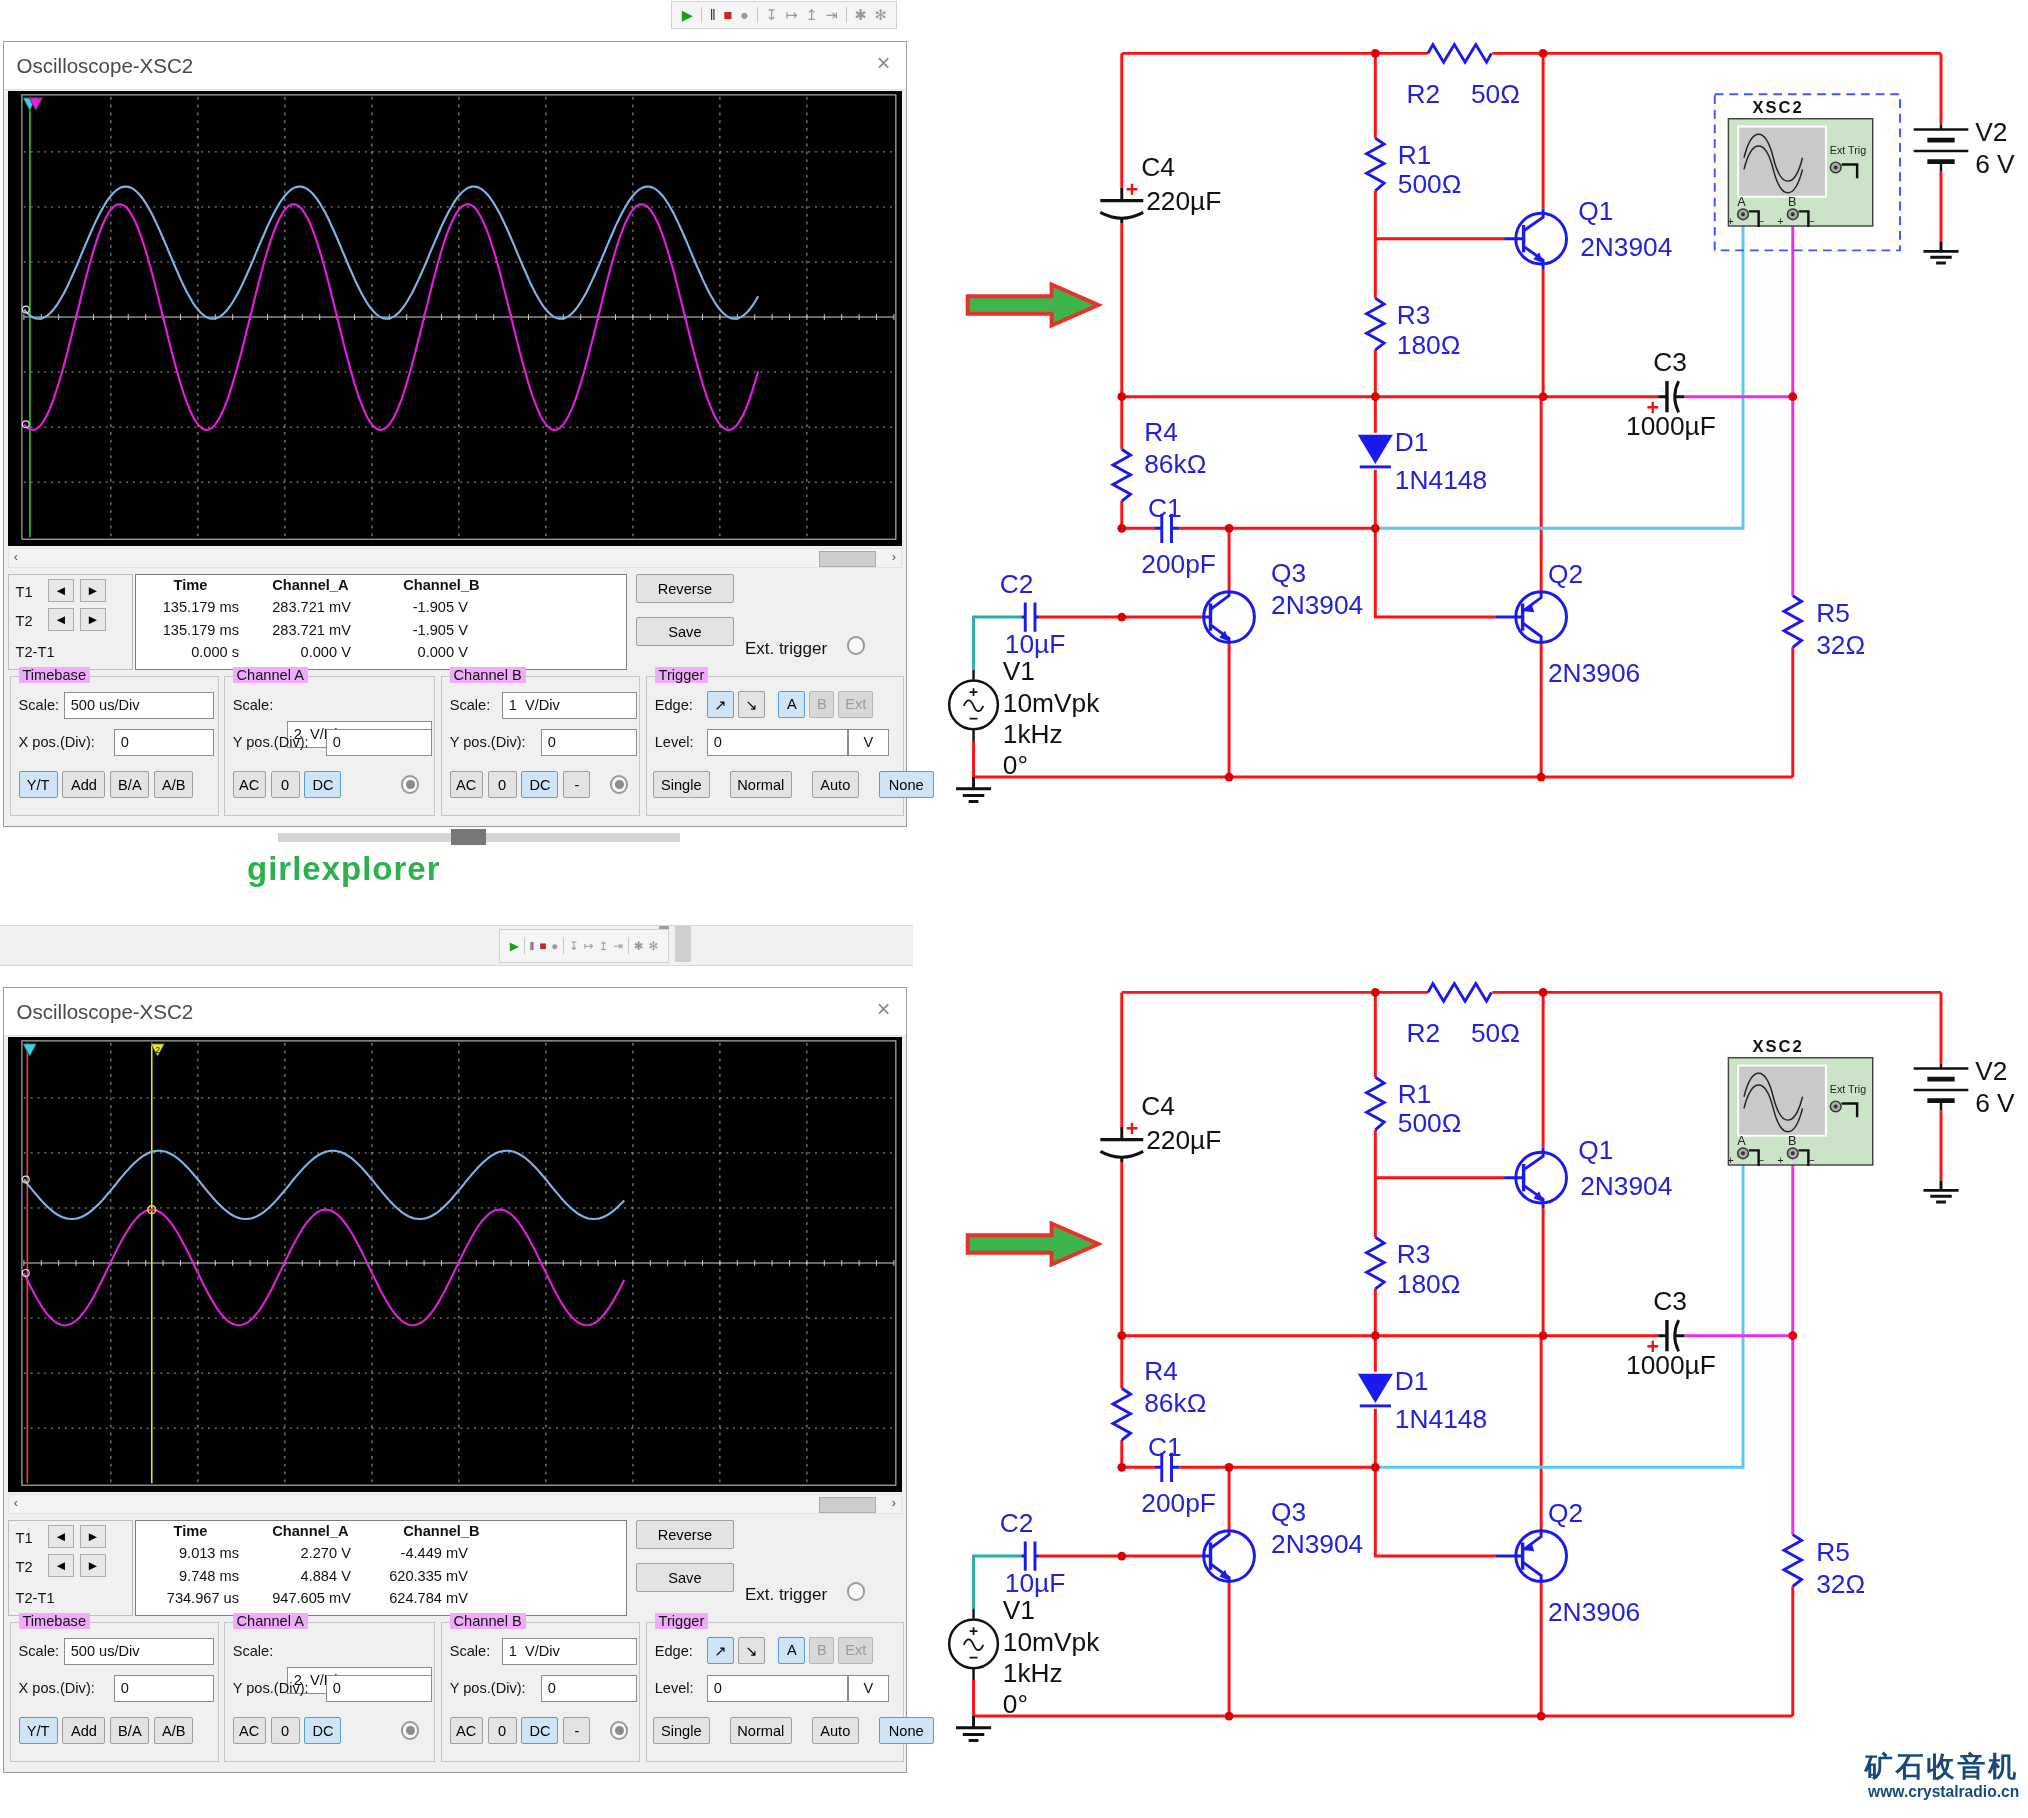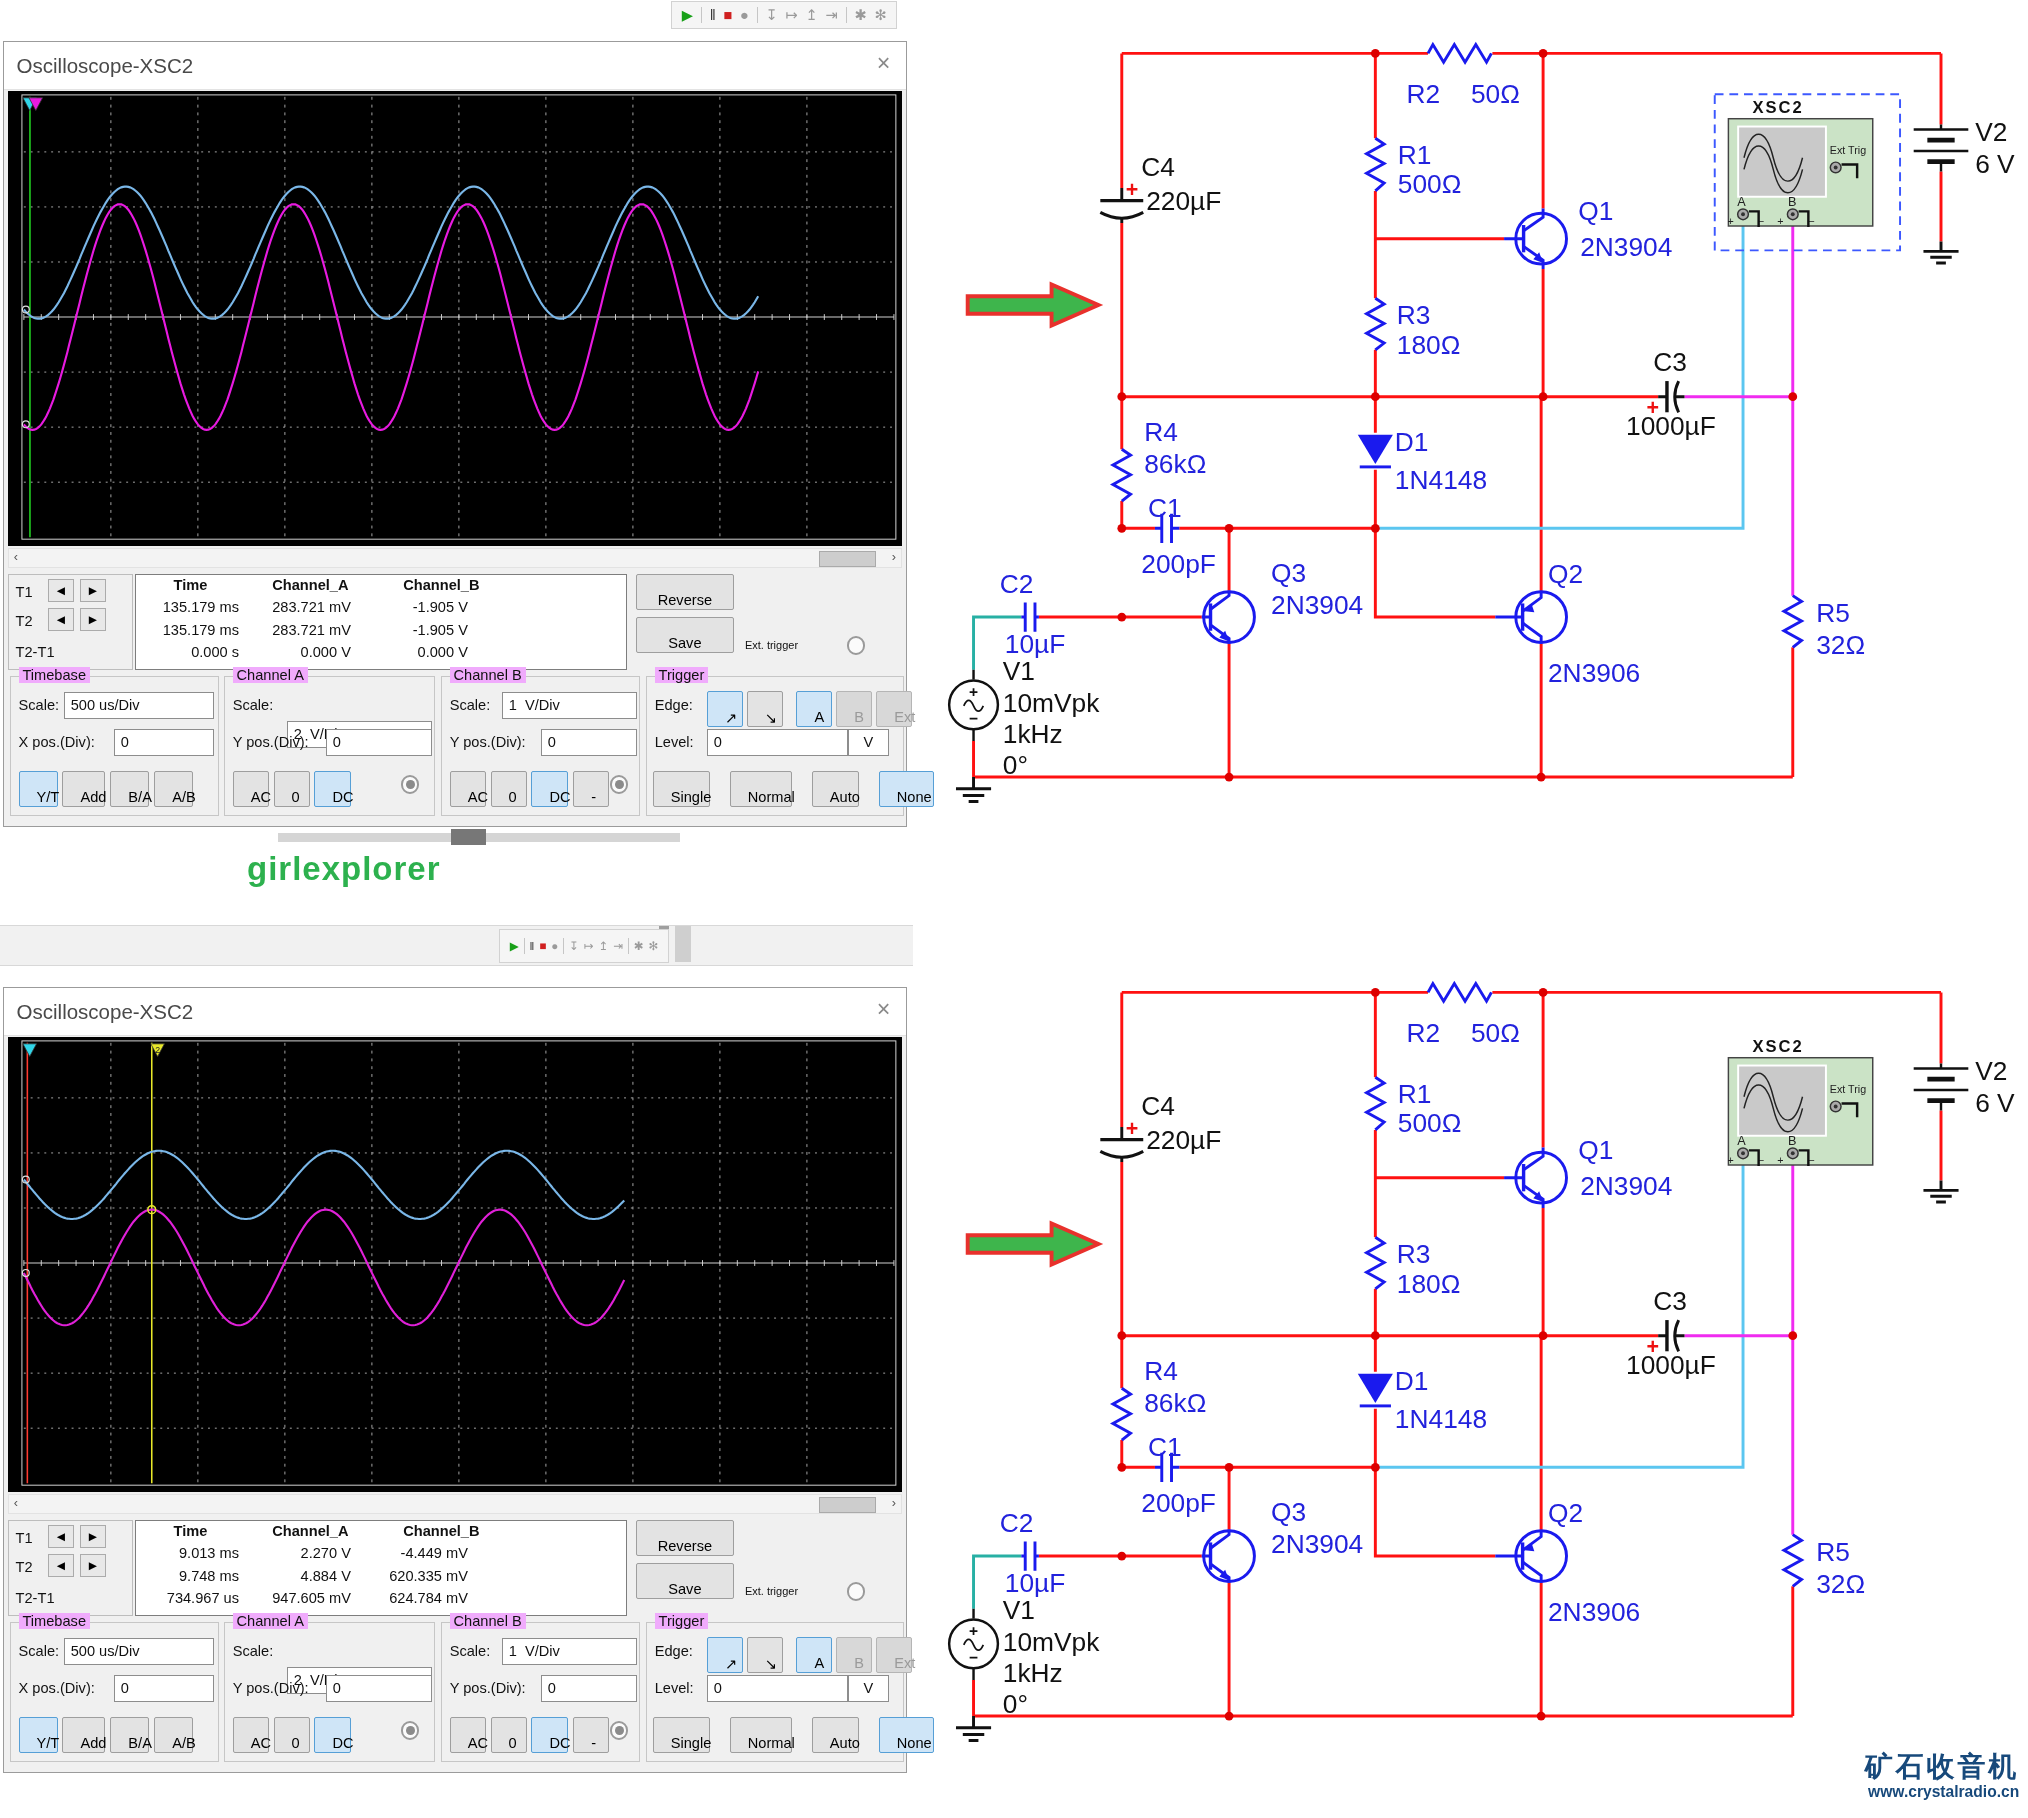--- a/index.html
+++ b/index.html
@@ -37,26 +37,26 @@
   .ct1{left:6.8px;top:8.8px;} .ct2{left:6.8px;top:38px;} .ctd{left:6.8px;top:69px;}
   .cbtn{position:absolute;width:26px;height:23.4px;background:#e8e8e8;border:1px solid #ababab;
         font-size:10.7px;text-align:center;line-height:21.5px;padding:0;}
   .cb11{left:39px;top:3.9px;} .cb12{left:71px;top:3.9px;} .cb21{left:39px;top:33px;} .cb22{left:71px;top:33px;}
   .readout{position:absolute;left:131px;top:532px;width:490px;height:92px;background:#fff;border:1px solid #7d7d7d;
            display:grid;grid-template-columns:109px 131px 131px;grid-auto-rows:22.4px;padding-top:2px;}
   .hc{text-align:center;font-size:14.6px;font-weight:700;}
   .vc{text-align:right;font-size:14.6px;}
   .vc.c0{padding-right:5.9px;} .vc.c1{padding-right:25px;} .vc.c2{padding-right:39px;}
   .btn{background:#e3e3e3;border:1px solid #9e9e9e;border-radius:2px;font-size:14.6px;
-       font-family:"Liberation Sans",sans-serif;text-align:center;height:27px;padding:17px;}
+       font-family:"Liberation Sans",sans-serif;text-align:center;height:27px;padding:4px;}
   .btn.active{background:#cfe5f7;border-color:#569fd6;}
   .btn.dis{background:#d8d8d8;color:#9a9a9a;border-color:#b5b5b5;}
   .btn.wide{position:absolute;width:98px;height:29px;}
   .rev{left:632px;top:532px;} .sav{left:632px;top:575px;}
-  .exttrig-label{position:absolute;left:741px;top:597px;font-size:11px;}
+  .exttrig-label{position:absolute;left:741px;top:597px;font-size:17px;}
   .radio{display:inline-block;width:14.6px;height:14.6px;border:2px solid #9a9a9a;border-radius:50%;
          background:#fbfbfb;position:relative;}
   .radio .rdot{position:absolute;left:2.9px;top:2.9px;width:8.8px;height:8.8px;border-radius:50%;background:#8b8b8b;}
   .radio.ext{position:absolute;left:843px;top:594px;}
   .group{position:absolute;top:634px;height:138px;border:1px solid #c6c6c6;background:#f0f0f0;}
   .group .glabel{position:absolute;top:-9.8px;left:7.8px;background:#f0abfc;padding:0 3.9px;font-size:14.6px;}
   .group.tb{left:5.9px;width:207px;} .group.ca{left:220px;width:209px;}
   .group.cb{left:437px;width:197px;} .group.tr{left:642px;width:256px;}
   .flabel{position:absolute;font-size:14.6px;}
   .field{position:absolute;background:#fff;border:1px solid #8d8d8d;font-size:14.6px;line-height:25px;

